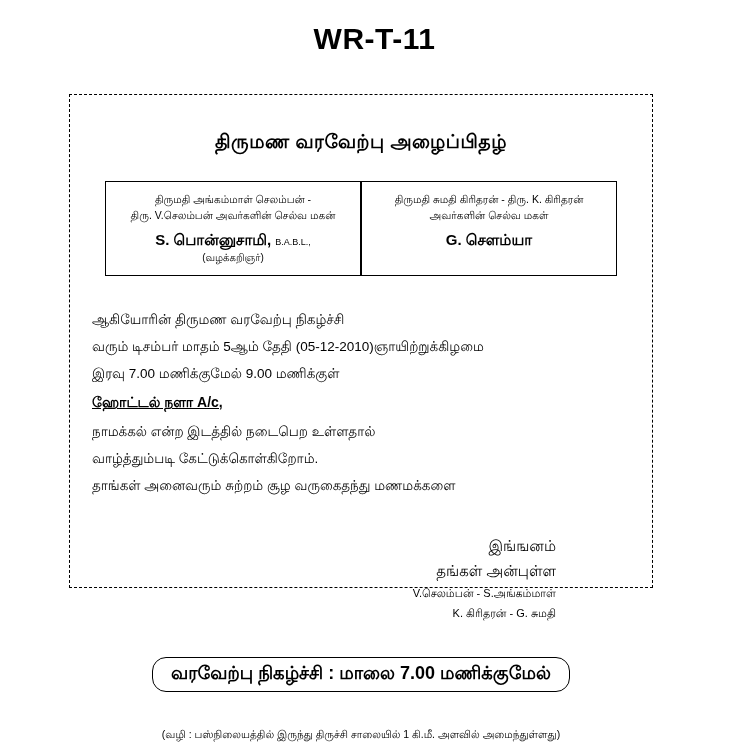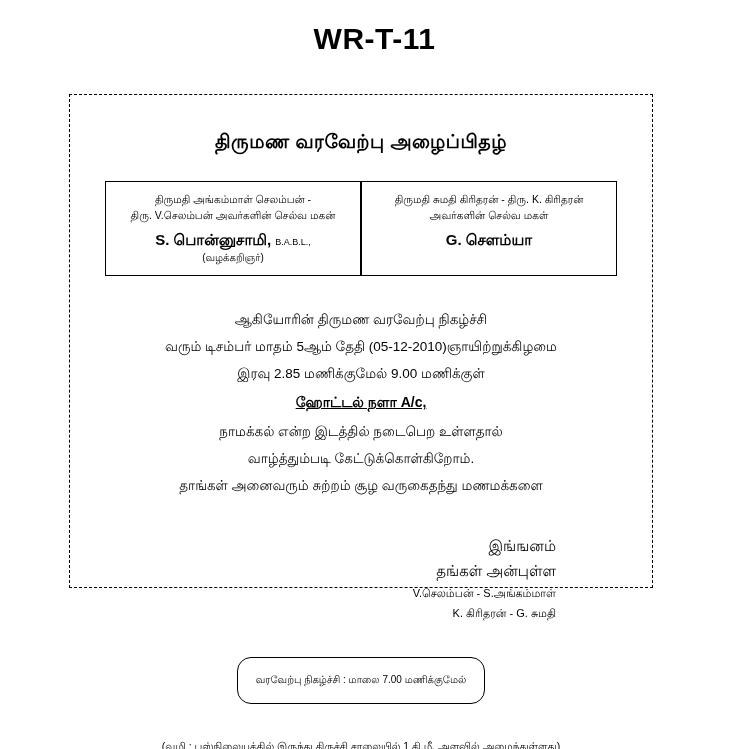--- a/index.html
+++ b/index.html
@@ -81,21 +81,20 @@
   .party-name .deg {
     font-size: 9px;
     font-weight: normal;
   }
   .party-sub {
     font-size: 10px;
     margin-top: 3px;
   }
   .body-block {
     margin-top: 30px;
-    text-align: center;
   }
   .body-line {
     font-size: 13.5px;
     line-height: 2.0;
   }
   .venue {
     font-size: 14px;
     font-weight: bold;
     text-decoration: underline;
     line-height: 2.2;
@@ -115,23 +114,23 @@
     line-height: 1.8;
   }
   .reception-wrap {
     margin-top: 34px;
     text-align: center;
   }
   .reception-box {
     display: inline-block;
     border: 1.3px solid #000;
     border-radius: 14px;
-    padding: 16px 18px;
-    font-size: 10px;
-    font-weight: normal;
+    padding: 5px 18px;
+    font-size: 18px;
+    font-weight: bold;
   }
   .route {
     margin-top: 36px;
     text-align: center;
     font-size: 10.5px;
   }
 </style>
 </head>
 <body>
 
@@ -160,21 +159,21 @@
           <div class="party-line">திருமதி சுமதி கிரிதரன் - திரு. K. கிரிதரன்</div>
           <div class="party-line">அவர்களின் செல்வ மகள்</div>
           <div class="party-name">G. சௌம்யா</div>
         </div>
 
       </div>
 
       <div class="body-block">
         <div class="body-line">ஆகியோரின் திருமண வரவேற்பு நிகழ்ச்சி</div>
         <div class="body-line">வரும் டிசம்பர் மாதம் 5ஆம் தேதி (05-12-2010)ஞாயிற்றுக்கிழமை</div>
-        <div class="body-line">இரவு 2.85 மணிக்குமேல் 9.00 மணிக்குள்</div>
+        <div class="body-line">இரவு 7.00 மணிக்குமேல் 9.00 மணிக்குள்</div>
         <div class="venue">ஹோட்டல் நளா A/c,</div>
         <div class="body-line">நாமக்கல் என்ற இடத்தில் நடைபெற உள்ளதால்</div>
         <div class="body-line">வாழ்த்தும்படி கேட்டுக்கொள்கிறோம்.</div>
         <div class="body-line">தாங்கள் அனைவரும் சுற்றம் சூழ வருகைதந்து மணமக்களை</div>
       </div>
 
       <div class="sign-block">
         <div class="sign-small">இங்ஙனம்</div>
         <div class="sign-small">தங்கள் அன்புள்ள</div>
         <div class="sign-name">V.செலம்பன் - S.அங்கம்மாள்</div>

